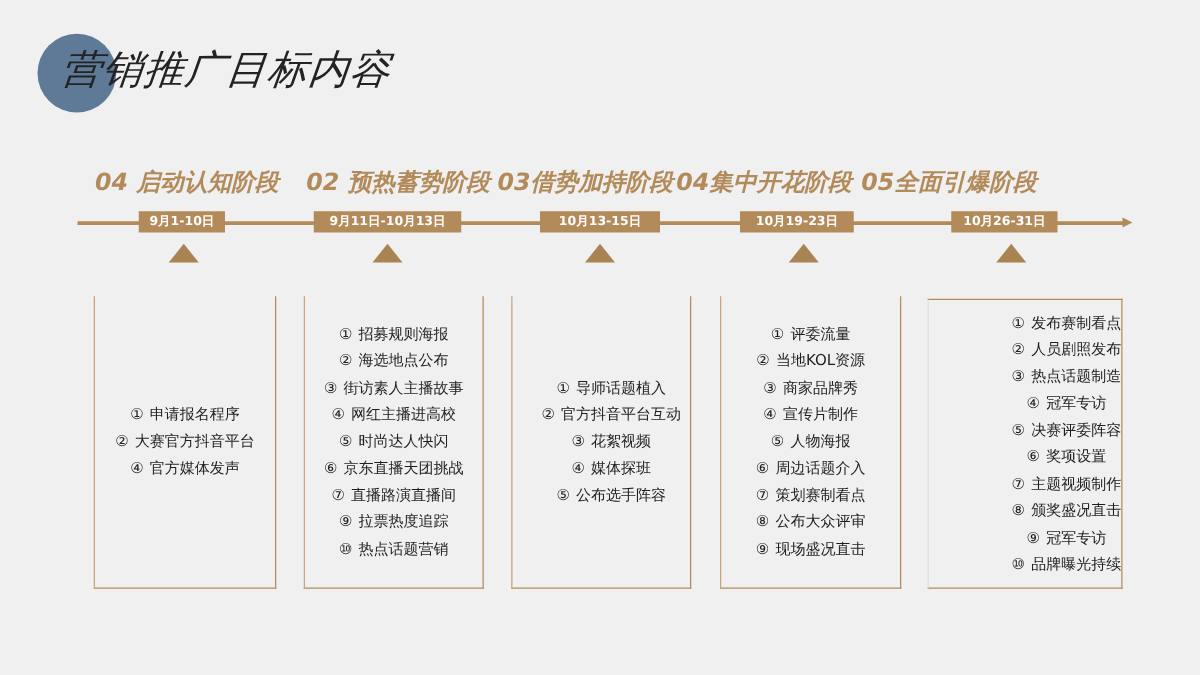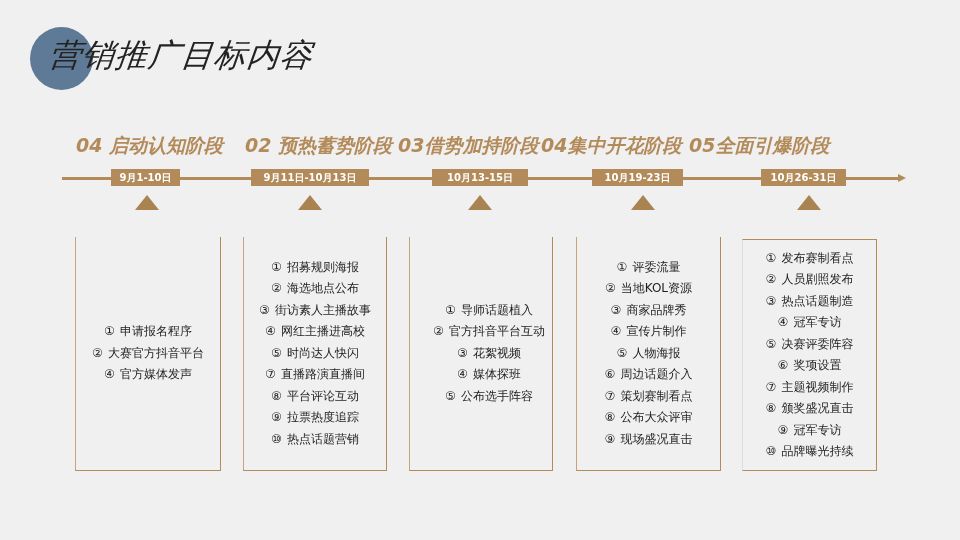--- a/index.html
+++ b/index.html
@@ -90,22 +90,22 @@
   </ul>
 </div>
 
 <div class="box" style="left:243px; width:144px; height:234px;">
   <ul>
     <li><span class="num">①</span><span>招募规则海报</span></li>
     <li><span class="num">②</span><span>海选地点公布</span></li>
     <li><span class="num">③</span><span>街访素人主播故事</span></li>
     <li><span class="num">④</span><span>网红主播进高校</span></li>
     <li><span class="num">⑤</span><span>时尚达人快闪</span></li>
+    <li><span class="num">⑥</span><span>京东直播天团挑战</span></li>
     <li><span class="num">⑦</span><span>直播路演直播间</span></li>
-    <li><span class="num">⑧</span><span>平台评论互动</span></li>
     <li><span class="num">⑨</span><span>拉票热度追踪</span></li>
     <li><span class="num">⑩</span><span>热点话题营销</span></li>
   </ul>
 </div>
 
 <div class="box" style="left:409px; width:144px; height:234px;padding-left:16px;">
   <ul>
     <li><span class="num">①</span><span>导师话题植入</span></li>
     <li><span class="num">②</span><span>官方抖音平台互动</span></li>
     <li><span class="num">③</span><span>花絮视频</span></li>
@@ -121,21 +121,21 @@
     <li><span class="num">③</span><span>商家品牌秀</span></li>
     <li><span class="num">④</span><span>宣传片制作</span></li>
     <li><span class="num">⑤</span><span>人物海报</span></li>
     <li><span class="num">⑥</span><span>周边话题介入</span></li>
     <li><span class="num">⑦</span><span>策划赛制看点</span></li>
     <li><span class="num">⑧</span><span>公布大众评审</span></li>
     <li><span class="num">⑨</span><span>现场盛况直击</span></li>
   </ul>
 </div>
 
-<div class="box b5" style="left:742px; width:135px; height:232px;">
+<div class="box b5" style="left:742px; width:156px; height:232px;align-items:flex-end;">
   <ul>
     <li><span class="num">①</span><span>发布赛制看点</span></li>
     <li><span class="num">②</span><span>人员剧照发布</span></li>
     <li><span class="num">③</span><span>热点话题制造</span></li>
     <li><span class="num">④</span><span>冠军专访</span></li>
     <li><span class="num">⑤</span><span>决赛评委阵容</span></li>
     <li><span class="num">⑥</span><span>奖项设置</span></li>
     <li><span class="num">⑦</span><span>主题视频制作</span></li>
     <li><span class="num">⑧</span><span>颁奖盛况直击</span></li>
     <li><span class="num">⑨</span><span>冠军专访</span></li>

